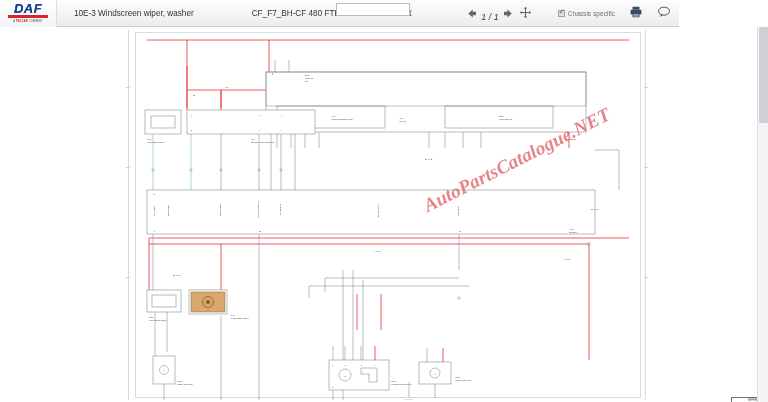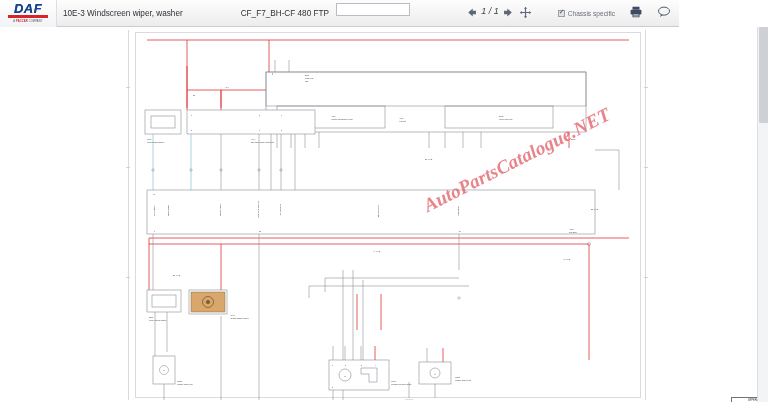--- a/index.html
+++ b/index.html
@@ -40,35 +40,35 @@
   }
   #logo .daf-sub {
     font-size: 2.6px; color: #4a4f58; margin-top: 2px;
     letter-spacing: .15px; white-space: nowrap;
   }
   #logo .daf-sub b { color:#c8202a; }
 
   .tb-text {
     font-size: 8.2px; color: #2d3136; white-space: nowrap;
   }
-  #doc-title   { margin-left: 6px; }
+  #doc-title   { margin-left: 17px; }
   #doc-model   { margin-left: 58px; }
   #doc-variant { margin-left: 56px; }
 
   #search-box {
     position: absolute; left: 336px; top: 3px;
     width: 74px; height: 13px;
     background: #ffffff; border: 1px solid #b9bdc3;
   }
 
   #tb-right {
     position: absolute; right: 6px; top: 0; height: 27px;
     display: flex; align-items: center; gap: 0;
   }
-  .nav-grp { display: flex; align-items: flex-start; gap: 2px; color: #5a6473; font-style: italic; }
+  .nav-grp { display: flex; align-items: flex-end; gap: 2px; color: #5a6473; font-style: italic; }
   .nav-ico { font-size: 13px; line-height: 1; color: #5e6775; }
   #page-count { font-size: 9px; color: #3e4category; color:#3c424a; margin: 0 1px; }
   #pan-icon { font-size: 13px; color: #5e6775; margin-left: 2px; }
 
   #chassis-wrap {
     display: flex; align-items: center; gap: 3px; margin-left: 26px;
   }
   #chassis-box {
     width: 7px; height: 7px; background: #dfe1e4;
     border: 1px solid #9aa0a8; position: relative;

